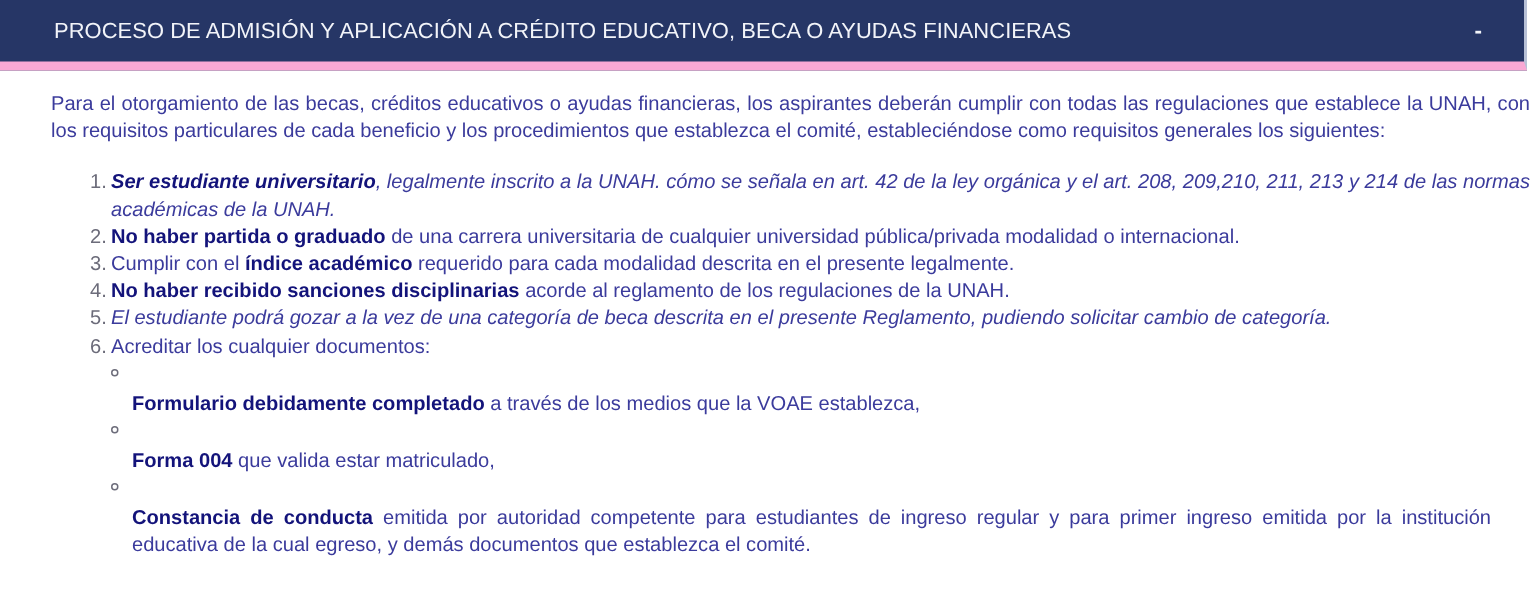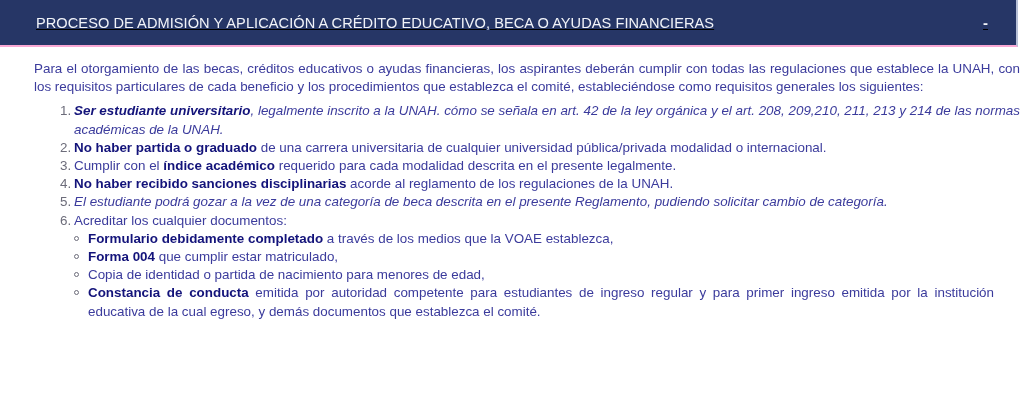--- a/index.html
+++ b/index.html
@@ -11,29 +11,28 @@
       font-family: "Liberation Sans", "DejaVu Sans", sans-serif;
     }
     .accordion {
       position: relative;
       width: 1018px;
       height: 407px;
     }
     .acc-header {
       height: 47px;
       background: #263666;
-      border-bottom: 2px solid #f9a8d4;
+      border-bottom: 6px solid #f9a8d4;
       border-right: 2px solid #b7c0d6;
       display: flex;
       align-items: center;
       justify-content: space-between;
       padding-left: 36px;
       padding-right: 28px;
       cursor: pointer;
-      text-decoration: underline;
     }
     .acc-title {
       color: #f2f4f9;
       font-size: 14.6px;
       letter-spacing: 0.05px;
       font-weight: normal;
     }
     .acc-toggle {
       color: #f2f4f9;
       font-size: 15px;
@@ -44,21 +43,21 @@
       padding: 13px 0 0 34px;
       padding-right: 0;
       width: 1020px;
       color: #3b3b9c;
       font-size: 13.4px;
       line-height: 18.2px;
     }
     .intro {
       text-align: justify;
       width: 986px;
-      margin-bottom: 6px;
+      margin-bottom: 16px;
     }
     .req-list {
       list-style: none;
       margin-left: 26px;
       width: 960px;
     }
     .req-item {
       display: flex;
       text-align: justify;
     }
@@ -92,21 +91,21 @@
       align-items: flex-start;
       padding-top: 6px;
     }
     .doc-bullet span {
       display: inline-block;
       width: 5px;
       height: 5px;
       border: 1px solid #6c6c7a;
       border-radius: 50%;
     }
-    .doc-text { flex: 1; text-align: justify; }
+    .doc-text { flex: 1; text-align: justify; margin-top: 20px; }
   </style>
 </head>
 <body>
 
 <div class="accordion">
   <div class="acc-header">
     <span class="acc-title">PROCESO DE ADMISIÓN Y APLICACIÓN A CRÉDITO EDUCATIVO, BECA O AYUDAS FINANCIERAS</span>
     <span class="acc-toggle">-</span>
   </div>
 
@@ -144,27 +143,21 @@
       <li class="doc-item">
         <span class="doc-bullet">
             <span></span>
           </span>
         <span class="doc-text"><span> </span><b class="hl">Formulario debidamente completado</b><span> a través de los medios que la VOAE establezca,</span></span>
       </li>
       <li class="doc-item">
         <span class="doc-bullet">
             <span></span>
           </span>
-        <span class="doc-text"><span></span><b class="hl">Forma 004</b><span> que cumplir estar matriculado,</span></span>
-      </li>
-      <li class="doc-item">
-        <span class="doc-bullet">
-            <span></span>
-          </span>
-        <span class="doc-text"><span> Copia de identidad o partida de nacimiento para menores de edad,</span></span>
+        <span class="doc-text"><span></span><b class="hl">Forma 004</b><span> que valida estar matriculado,</span></span>
       </li>
       <li class="doc-item">
         <span class="doc-bullet">
             <span></span>
           </span>
         <span class="doc-text"><span></span><b class="hl">Constancia de conducta</b><span> emitida por autoridad competente para estudiantes de ingreso regular y para primer ingreso emitida por la institución educativa de la cual egreso, y demás documentos que establezca el comité.</span></span>
       </li>
     </ul>
   </div>
 </div>

